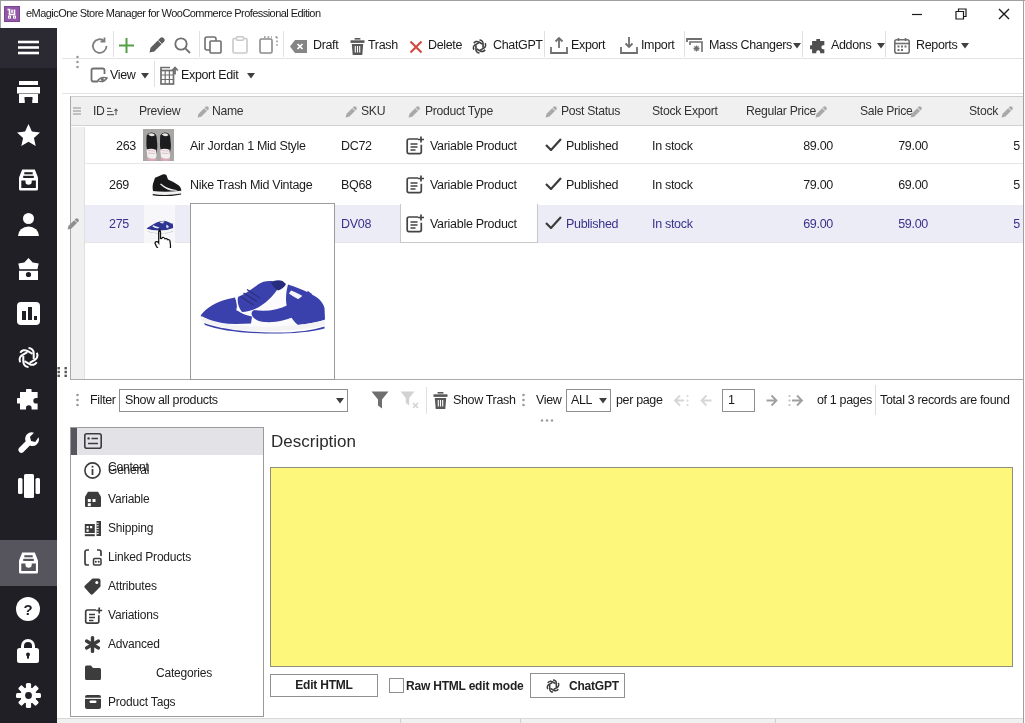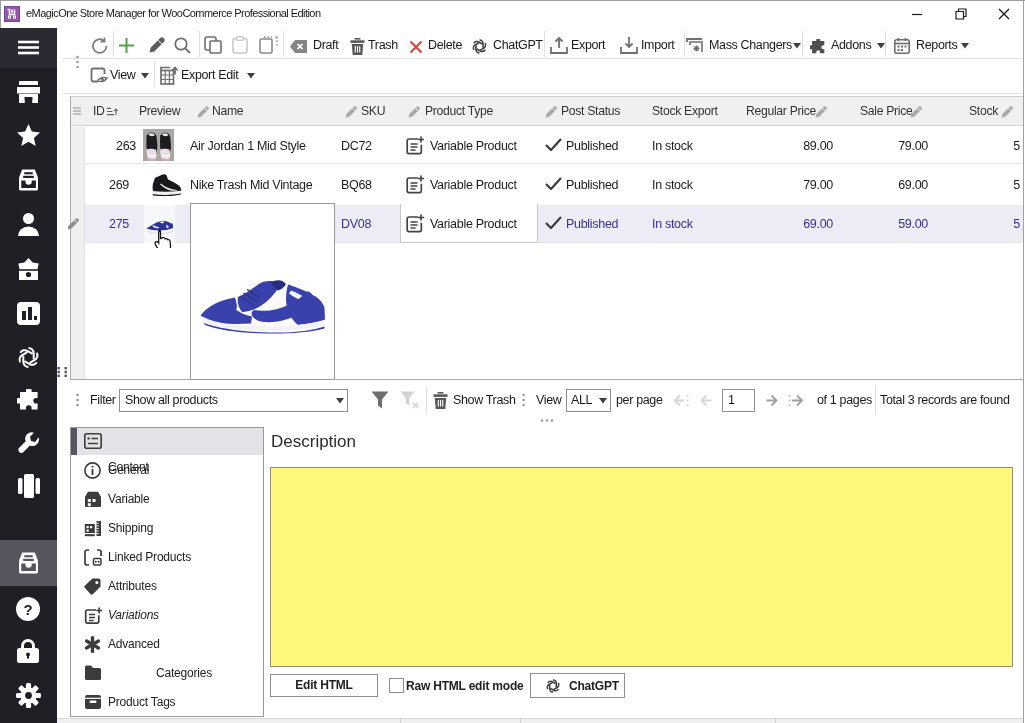--- a/index.html
+++ b/index.html
@@ -649,21 +649,21 @@
     <path d="M1 7.5 L8.5 0.5 h6 a2 2 0 0 1 2 2 v6 L9 16 a1.8 1.8 0 0 1 -2.6 0 L1 10.1 a1.8 1.8 0 0 1 0 -2.6 z" fill="#3c3c3c"></path>
     <circle cx="12.8" cy="4.6" r="1.5" fill="#fff"></circle>
   </svg>
   <div class="abs nvl" style="left:108px;top:579px;">Attributes</div>
 
   <svg class="abs nv" style="left:84px;top:607px;" width="19" height="18" viewBox="0 0 19 18">
     <path d="M12 3 h-8.5 a1.8 1.8 0 0 0 -1.8 1.8 v9.5 a1.8 1.8 0 0 0 1.8 1.8 h9.5 a1.8 1.8 0 0 0 1.8 -1.8 v-6" fill="none" stroke="#3c3c3c" stroke-width="1.7"></path>
     <path d="M5 7.5 h6 M5 10.5 h6 M5 13.5 h4.5" stroke="#3c3c3c" stroke-width="1.4"></path>
     <path d="M15.2 0.5 v6 M12.2 3.5 h6" stroke="#3c3c3c" stroke-width="1.7"></path>
   </svg>
-  <div class="abs nvl" style="left:108px;top:608px;font-style:italic;">Variations</div>
+  <div class="abs nvl" style="left:108px;top:608px;">Variations</div>
 
   <svg class="abs nv" style="left:84px;top:636px;" width="17" height="17" viewBox="0 0 17 17">
     <g transform="translate(8.5,8.5)" fill="#3c3c3c">
       <rect x="-1.7" y="-8.5" width="3.4" height="17" rx="1.6"></rect>
       <rect x="-1.7" y="-8.5" width="3.4" height="17" rx="1.6" transform="rotate(60)"></rect>
       <rect x="-1.7" y="-8.5" width="3.4" height="17" rx="1.6" transform="rotate(120)"></rect>
     </g>
   </svg>
   <div class="abs nvl" style="left:108px;top:637px;">Advanced</div>
 

